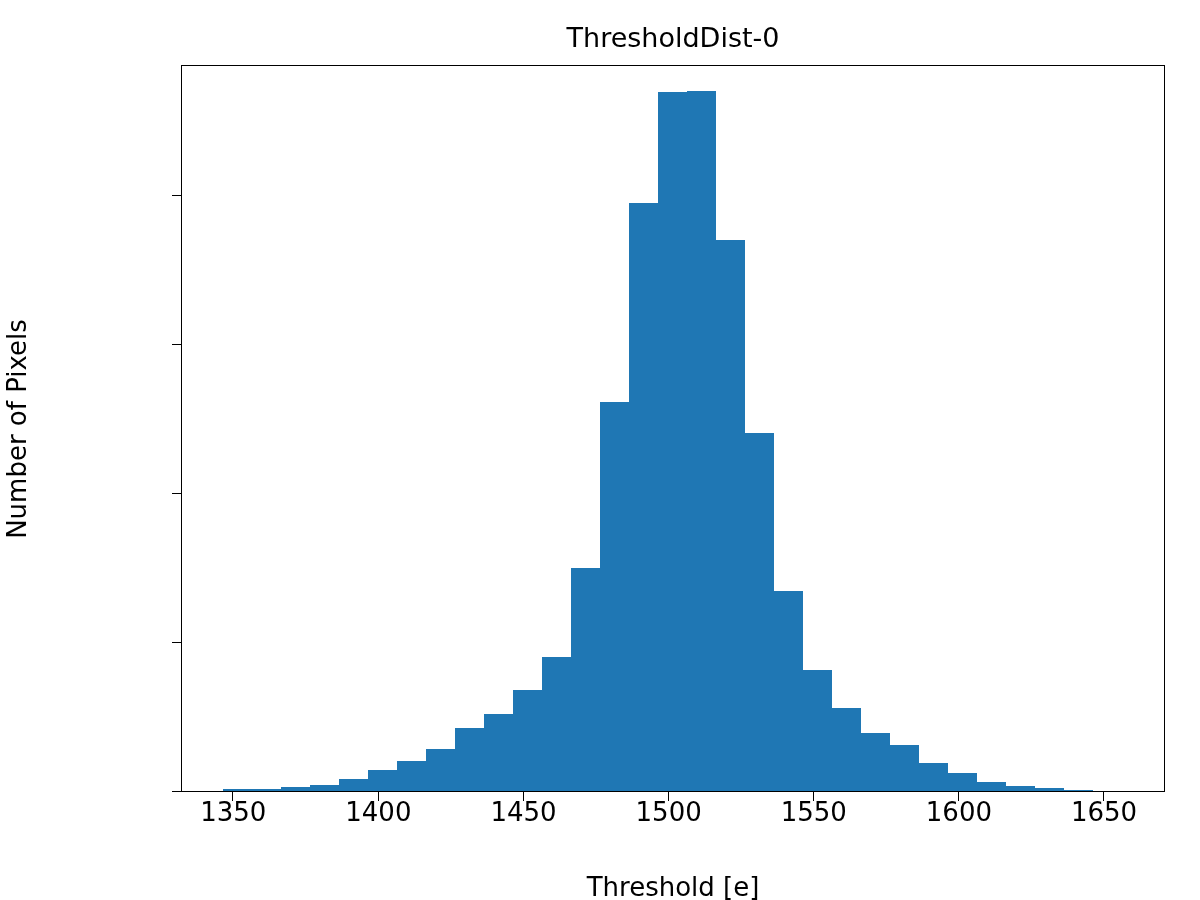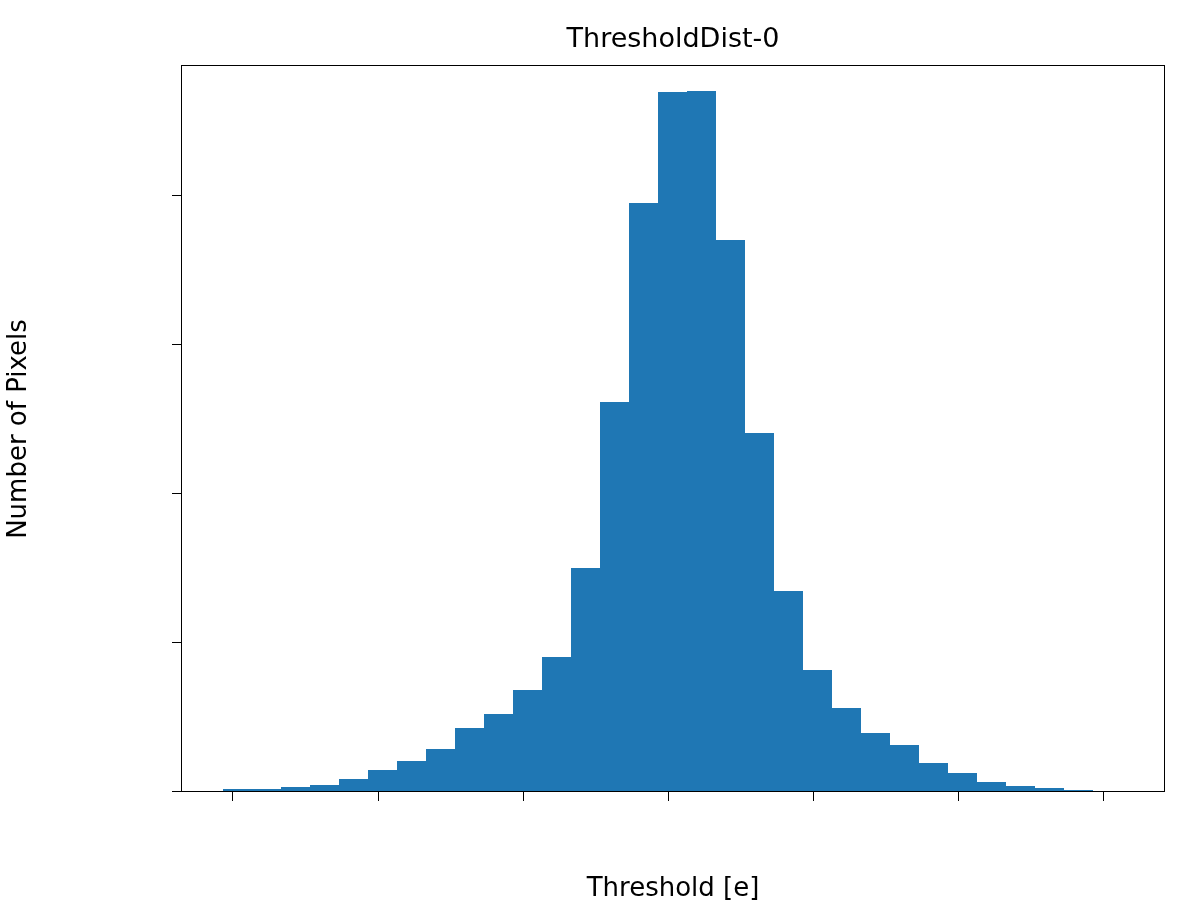--- a/index.html
+++ b/index.html
@@ -88,20 +88,29 @@
         <div class="bar" style="left: 708.248px; width: 29.0265px; height: 46.1824px; background: rgb(31, 119, 180);"></div>
         <div class="bar" style="left: 737.274px; width: 29.0265px; height: 28.3053px; background: rgb(31, 119, 180);"></div>
         <div class="bar" style="left: 766.301px; width: 29.0265px; height: 17.877px; background: rgb(31, 119, 180);"></div>
         <div class="bar" style="left: 795.327px; width: 29.0265px; height: 8.93852px; background: rgb(31, 119, 180);"></div>
         <div class="bar" style="left: 824.354px; width: 29.0265px; height: 5.06516px; background: rgb(31, 119, 180);"></div>
         <div class="bar" style="left: 853.381px; width: 29.0265px; height: 2.68156px; background: rgb(31, 119, 180);"></div>
         <div class="bar" style="left: 882.407px; width: 29.0265px; height: 1.48975px; background: rgb(31, 119, 180);"></div>
       </div>
   </div>
 
+  <div id="xlabels">
+      <div class="lbl" style="left: 52.2478px; top: 0px;">1350</div>
+      <div class="lbl" style="left: 197.381px; top: 0px;">1400</div>
+      <div class="lbl" style="left: 342.513px; top: 0px;">1450</div>
+      <div class="lbl" style="left: 487.646px; top: 0px;">1500</div>
+      <div class="lbl" style="left: 632.779px; top: 0px;">1550</div>
+      <div class="lbl" style="left: 777.912px; top: 0px;">1600</div>
+      <div class="lbl" style="left: 923.044px; top: 0px;">1650</div>
+    </div>
 
   <div id="xlabel-text">Threshold [e]</div>
 
 <div class="ytick" style="top: 791.2px; left: 172px; position: absolute;"></div>
     <div class="ytick" style="top: 642.225px; left: 172px; position: absolute;"></div>
     <div class="ytick" style="top: 493.249px; left: 172px; position: absolute;"></div>
     <div class="ytick" style="top: 344.274px; left: 172px; position: absolute;"></div>
     <div class="ytick" style="top: 195.298px; left: 172px; position: absolute;"></div>
     <div class="xtick" style="position: absolute; left: 232.448px; top: 792px; height: 9px;"></div>
     <div class="xtick" style="position: absolute; left: 377.581px; top: 792px; height: 9px;"></div>

